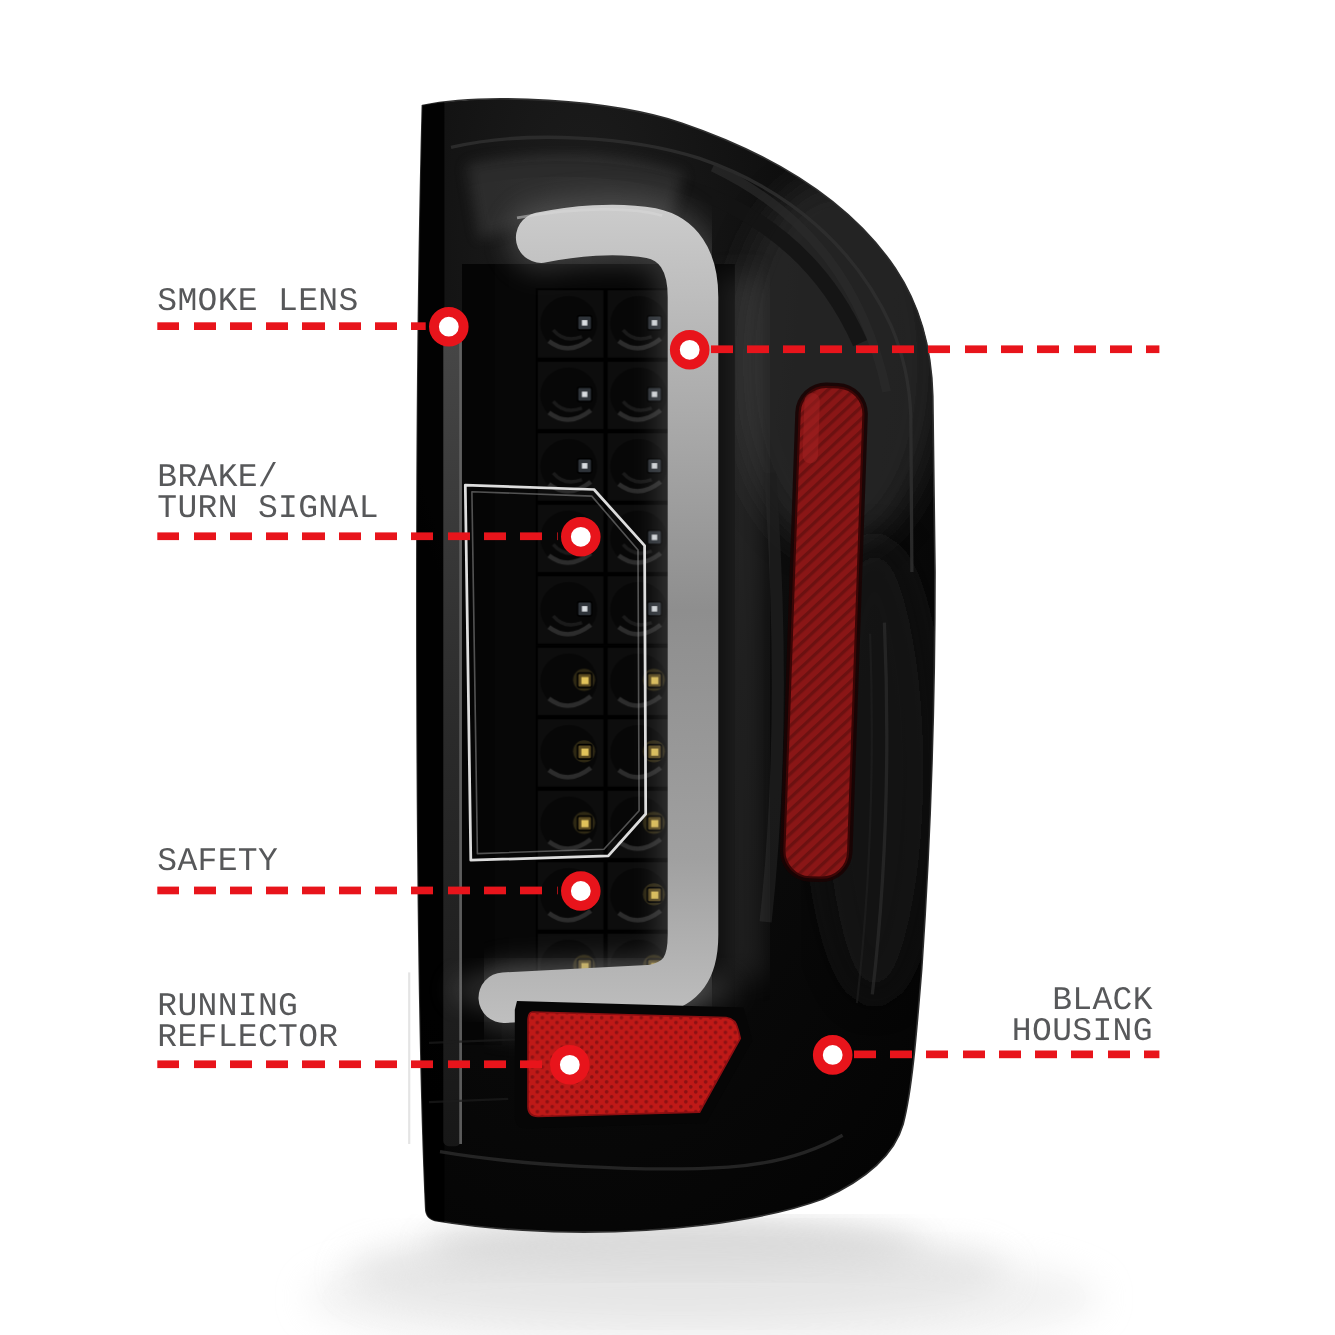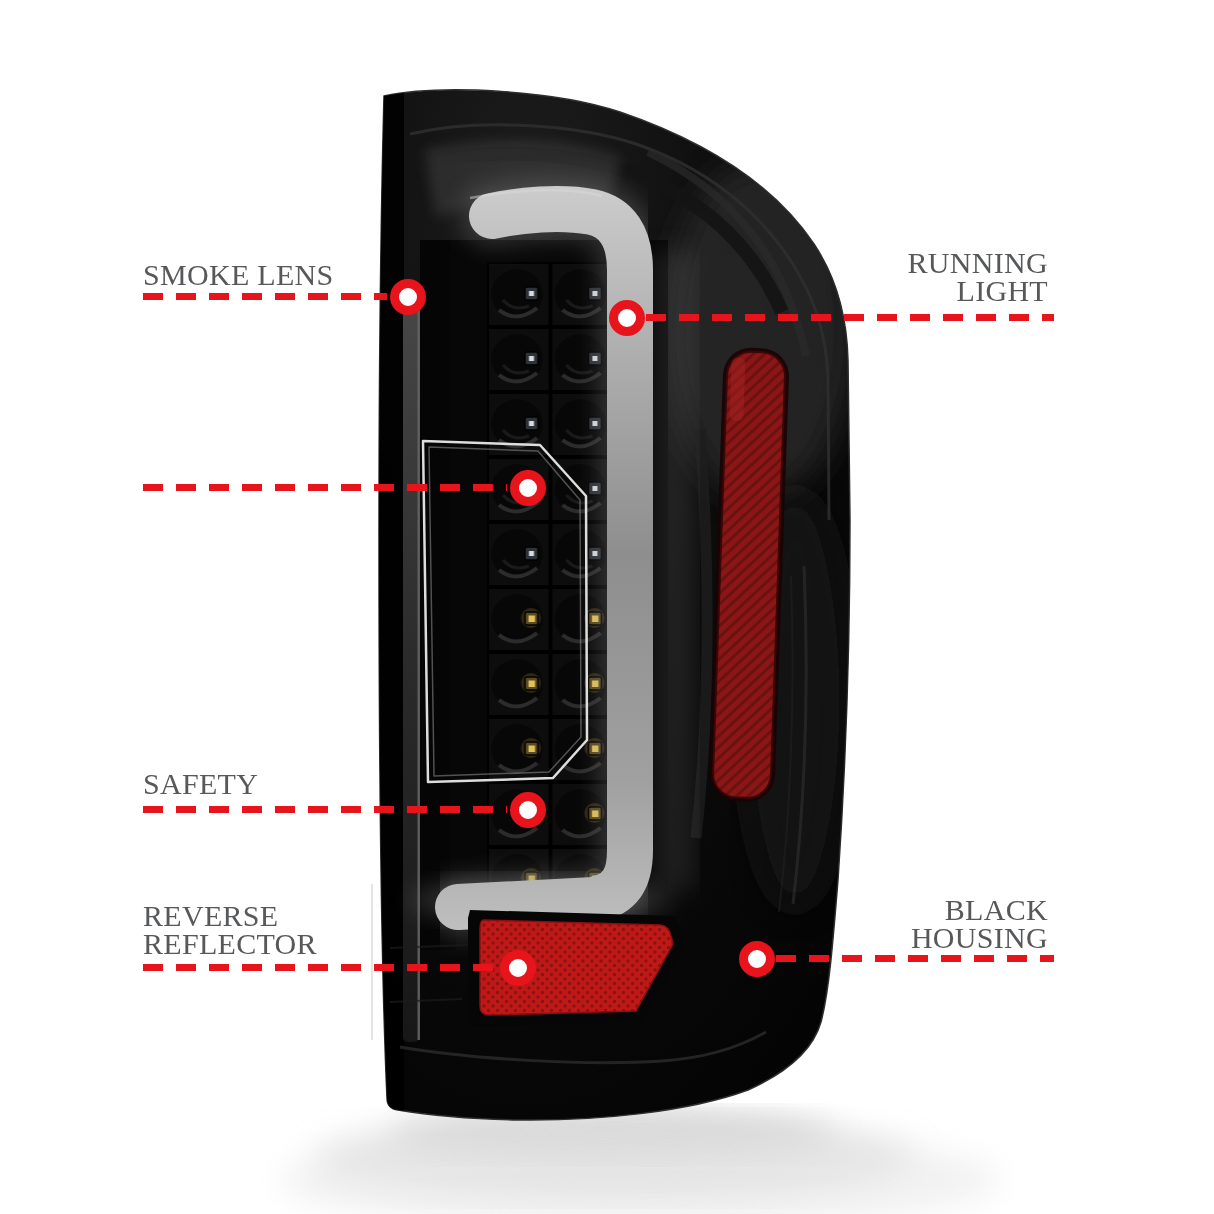--- a/index.html
+++ b/index.html
@@ -1,18 +1,18 @@
 <!DOCTYPE html>
 <html><head>
 <meta charset="utf-8">
 <style>
   html,body{margin:0;padding:0;background:#ffffff;}
   .stage{
     position:relative;width:1208px;height:1214px;background:#ffffff;overflow:hidden;
-    font-family:Liberation Serif, serif;
+    font-family:Liberation Mono, monospace;
   }
   .stage svg{position:absolute;left:0;top:0;}
   .ann-label{
     position:absolute;
     font-size:30px;line-height:28px;letter-spacing:.3px;
     color:#57585a;white-space:pre-line;font-weight:400;
   }
   .ann-label.right{text-align:right;}
   .ann-line{
     position:absolute;height:7px;
@@ -148,34 +148,34 @@
       <path d="M 390,1002 L 462,999" stroke="#1d1d1d" stroke-width="2" opacity="0.7"></path>
     </g>
   </svg>
 
   <div class="guide-line" style="left:371px;top:884px;height:156px;"></div>
 
   <div class="ann-label" style="left:143px;top:261px;">SMOKE LENS</div>
   <div class="ann-line" style="left:143px;top:293px;width:244px;"></div>
   <div class="ann-dot" style="left:390px;top:279px;"></div>
 
+  <div class="ann-label" style="left:143px;top:421px;">BRAKE/
+TURN SIGNAL</div>
   <div class="ann-line" style="left:143px;top:484px;width:364px;"></div>
   <div class="ann-dot" style="left:510px;top:470px;"></div>
 
   <div class="ann-label" style="left:143px;top:770px;">SAFETY</div>
   <div class="ann-line" style="left:143px;top:806px;width:364px;"></div>
   <div class="ann-dot" style="left:510px;top:792px;"></div>
 
-  <div class="ann-label" style="left:143px;top:902px;">REVERSE
+  <div class="ann-label" style="left:143px;top:902px;">RUNNING
 REFLECTOR</div>
   <div class="ann-line" style="left:143px;top:964px;width:354px;"></div>
   <div class="ann-dot" style="left:500px;top:950px;"></div>
 
-  <div class="ann-label right" style="right:160px;top:249px;">RUNNING
-LIGHT</div>
   <div class="ann-line" style="left:646px;top:314px;width:408px;"></div>
   <div class="ann-dot" style="left:609px;top:300px;"></div>
 
   <div class="ann-label right" style="right:160px;top:896px;text-align:right;">BLACK
 HOUSING</div>
   <div class="ann-line" style="left:776px;top:955px;width:278px;"></div>
   <div class="ann-dot" style="left:739px;top:941px;"></div>
 
 </div>
 

